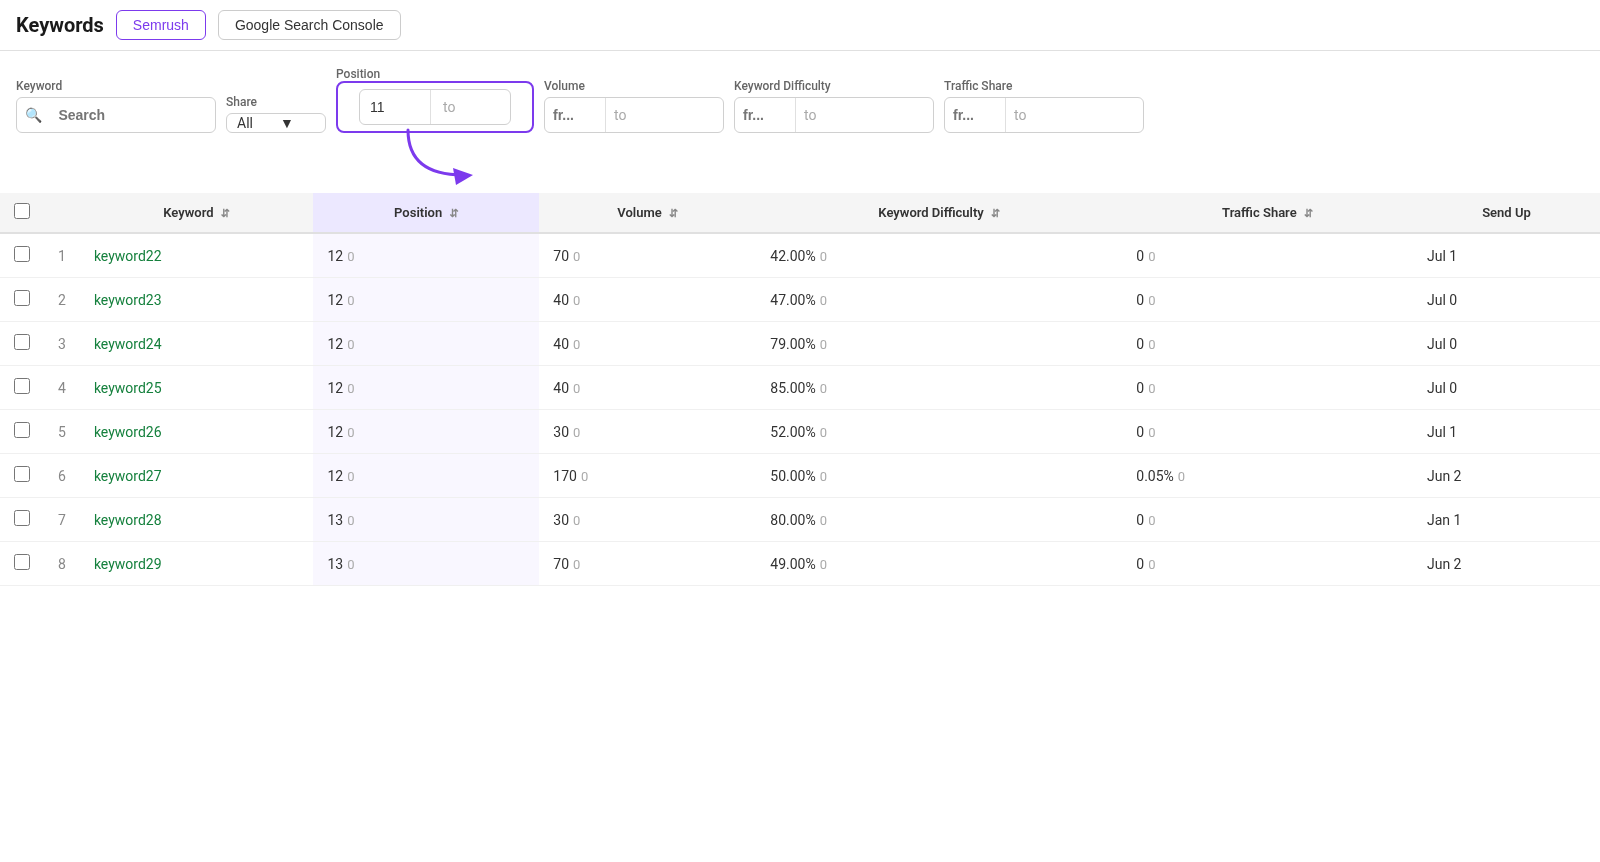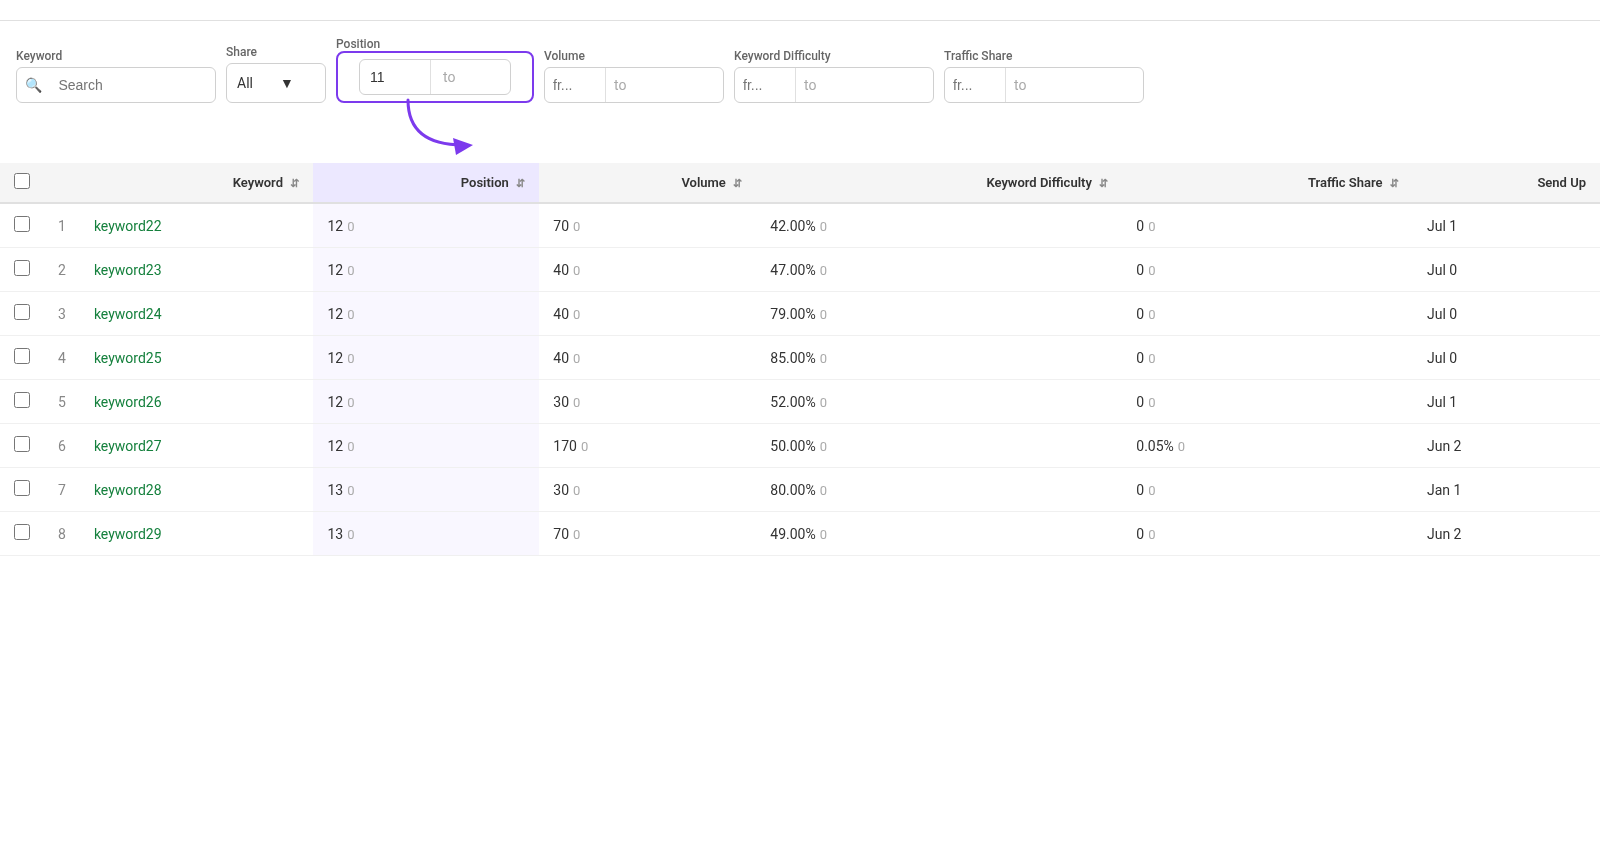--- a/index.html
+++ b/index.html
@@ -77,20 +77,21 @@
       background: #fff;
       height: 36px;
     }
     .filter-input-wrap input {
       border: none;
       outline: none;
       padding: 0 8px;
       font-size: 14px;
       color: #15803d;
       background: transparent;
+      font-weight: bold;
     }
     .filter-input-wrap .search-icon-wrap {
       padding: 0 8px;
       color: #aaa;
       font-size: 14px;
     }
     .filter-input-wrap .to-label {
       color: #aaa;
       padding: 0 8px;
       font-size: 14px;
@@ -141,21 +142,21 @@
       width: 80px;
     }
 
     .type-select-wrap {
       display: flex;
       align-items: center;
       border: 1px solid #d0d0d0;
       border-radius: 6px;
       overflow: hidden;
       background: #fff;
-      height: 40px;
+      height: 20px;
       padding: 0 10px;
       gap: 8px;
       cursor: pointer;
       min-width: 100px;
     }
     .type-select-wrap span {
       font-size: 14px;
       color: #333;
       flex: 1;
     }
@@ -183,21 +184,21 @@
       width: 100%;
       border-collapse: collapse;
       min-width: 900px;
     }
     thead tr {
       background: #f5f5f5;
       border-bottom: 2px solid #e0e0e0;
     }
     thead th {
       padding: 10px 14px;
-      text-align: right;
+      text-align: center;
       font-size: 13px;
       font-weight: 600;
       color: #333;
       white-space: nowrap;
       user-select: none;
     }
     thead th.col-position {
       background: #ece8ff;
     }
     .sort-icon {
@@ -246,20 +247,25 @@
     
     .annotation-container {
       position: relative;
       display: inline-block;
     }
   </style>
 </head>
 <body>
 
 <div class="header">
+  <div class="header-left">
+    <span class="header-title">Keywords</span>
+    <button class="tab-btn active">Semrush</button>
+    <button class="tab-btn">Google Search Console</button>
+  </div>
 </div>
 
 <div class="filter-row">
 
   <div class="filter-group">
     <span class="filter-label">Keyword</span>
     <div class="filter-input-wrap" style="width:200px;">
       <span class="search-icon-wrap">🔍</span>
       <input type="text" style="width: 150px;" placeholder="Search">
     </div>

